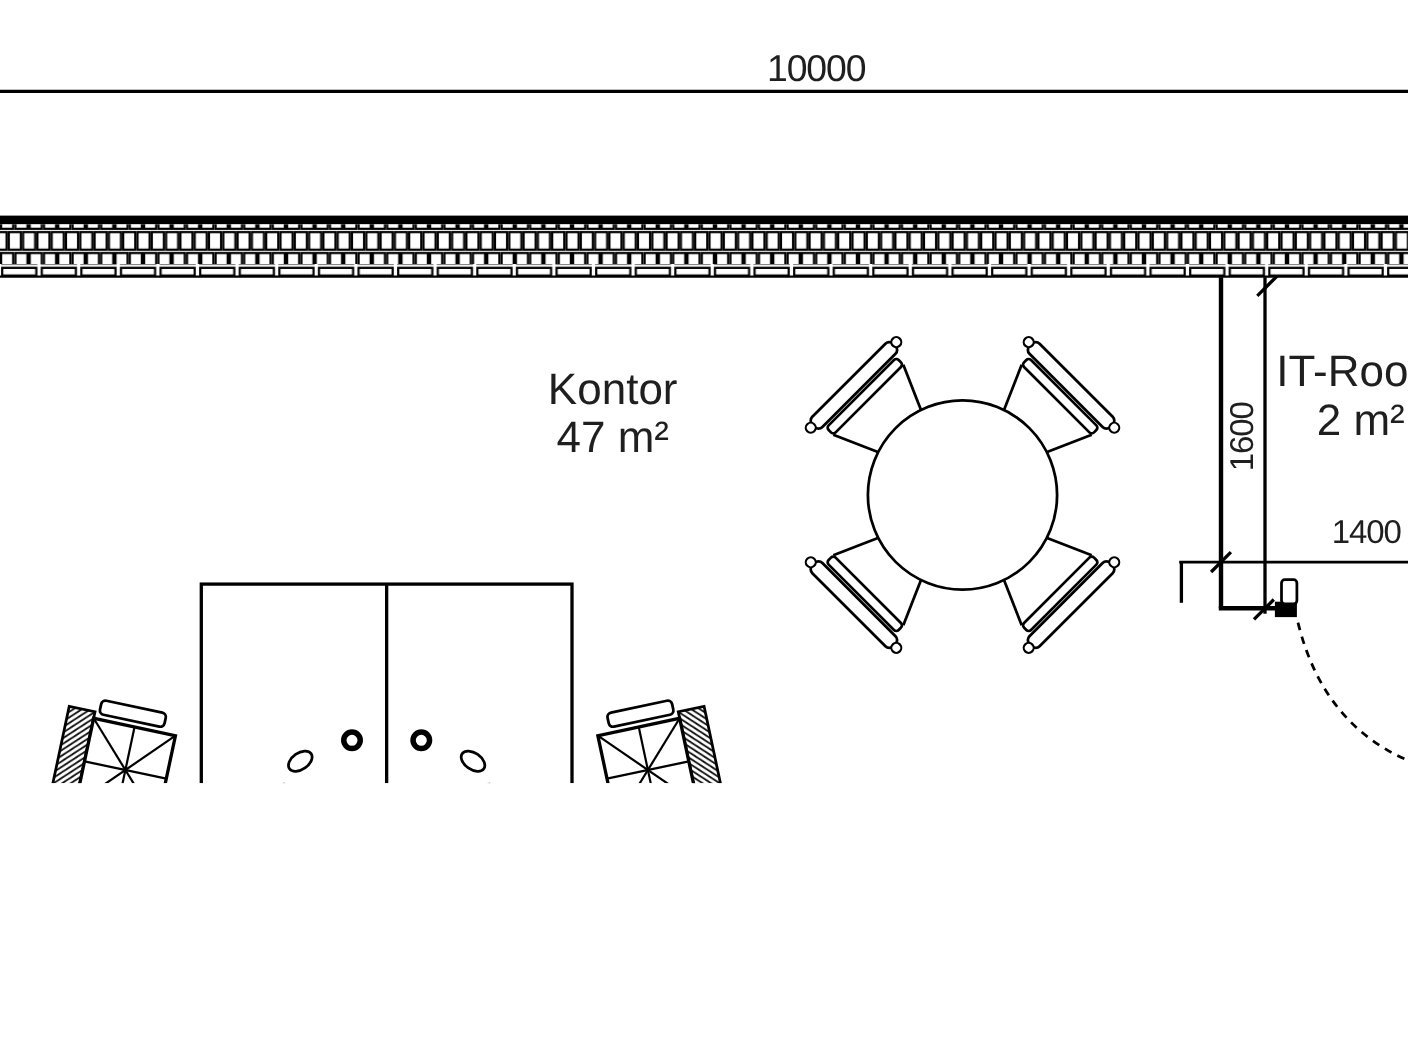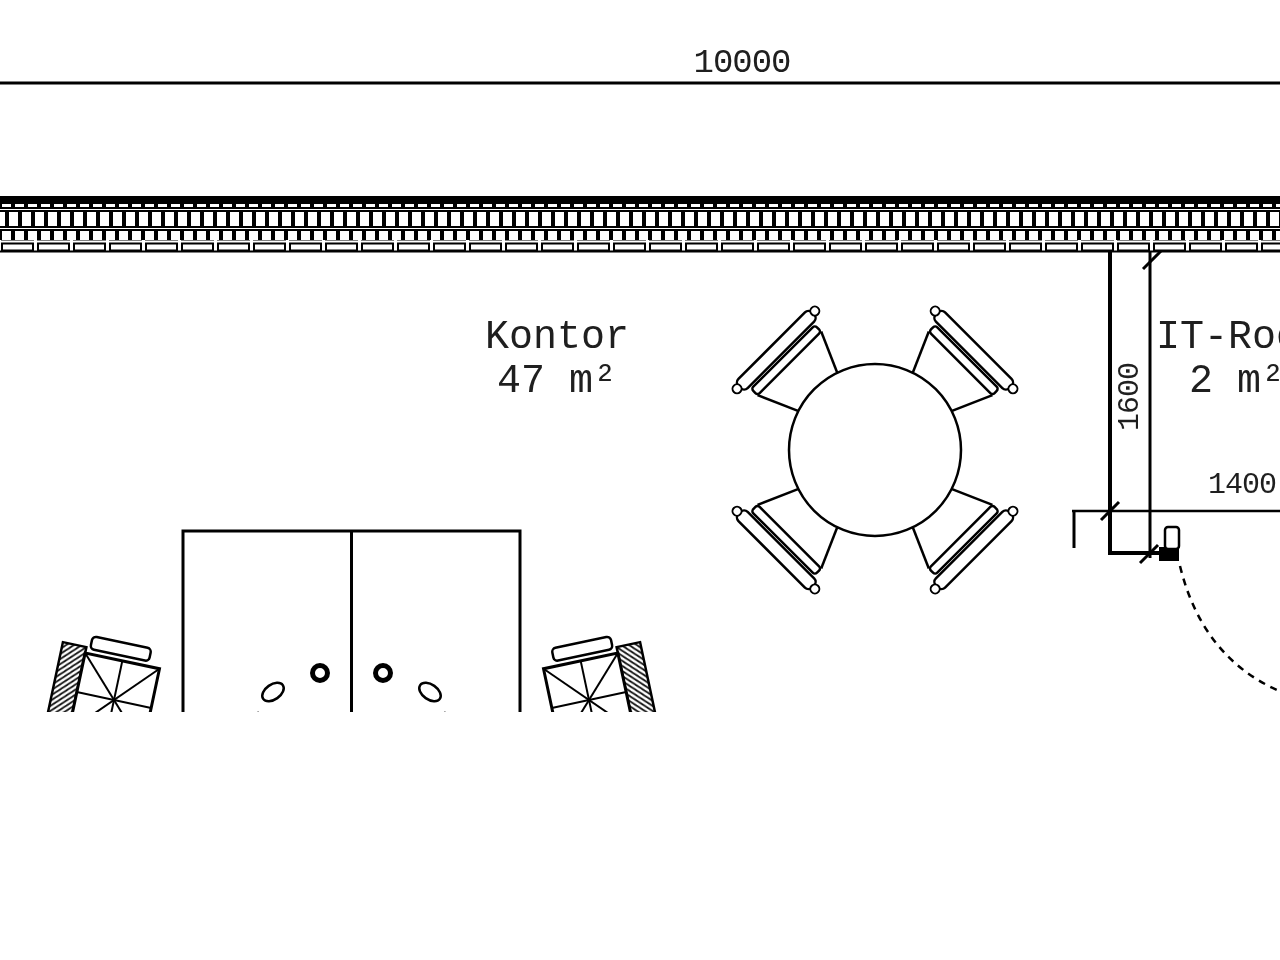--- a/index.html
+++ b/index.html
@@ -1,18 +1,18 @@
 <!DOCTYPE html>
 <html><head>
 <meta charset="utf-8">
 <style>
   html,body{margin:0;padding:0;background:#ffffff;}
   #stage{
     position:relative;width:1280px;height:712px;background:#ffffff;
-    overflow:hidden;font-family:Liberation Mono, monospace;color:#1f1f1f;
+    overflow:hidden;font-family:Liberation Sans, sans-serif;color:#1f1f1f;
   }
   #plan-svg{position:absolute;left:0;top:0;}
   .lbl{position:absolute;white-space:nowrap;color:#1f1f1f;}
   .dim{font-size:31px;letter-spacing:-1px;}
   .room{font-size:40px;line-height:44px;text-align:center;}
   .rot90{transform:rotate(-90deg);transform-origin:center center;}
 </style>
 </head>
 <body>
 
@@ -173,21 +173,21 @@
     <use href="#tchair" transform="translate(783,357) rotate(-45)"></use>
     <use href="#tchair" transform="translate(967,357) rotate(45)"></use>
     <use href="#tchair" transform="translate(967,543) rotate(135)"></use>
     <use href="#tchair" transform="translate(783,543) rotate(-135)"></use>
     <circle cx="875" cy="450" r="86" fill="#fff" stroke="#000" stroke-width="2.5"></circle>
   </g>
 </svg>
 
   <div class="lbl dim" style="left:640px;top:44px;width:204px;text-align:center;font-size:34px;">10000</div>
 
-  <div class="lbl room" style="left:472px;top:316px;width:170px;">
+  <div class="lbl room" style="left:472px;top:332px;width:170px;">
     <div>Kontor</div>
     <div>47 m²</div>
   </div>
 
   <div class="lbl room" style="left:1156px;top:316px;width:162px;">
     <div>IT-Room</div>
     <div>2 m²</div>
   </div>
 
   <div class="lbl dim rot90" style="left:1083px;top:382px;width:90px;height:30px;text-align:center;font-size:30px;">1600</div>

